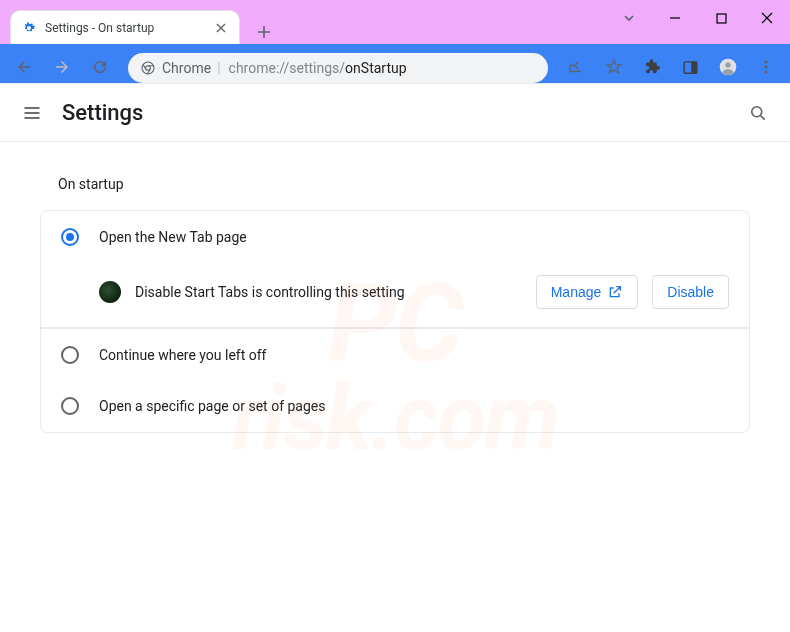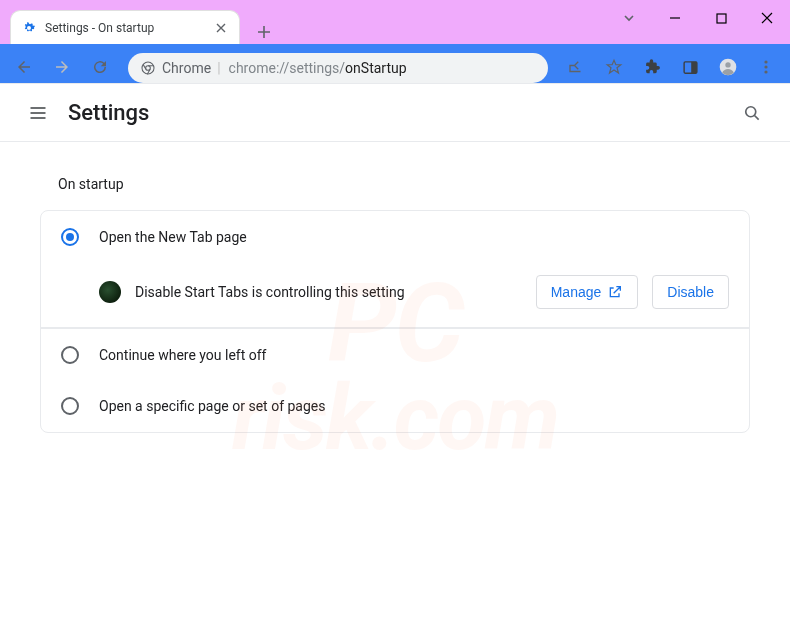--- a/index.html
+++ b/index.html
@@ -94,21 +94,21 @@
   }
   .site-sep { color:#c4c4c4; }
   .url-text { font-size:14px; color:#222; }
   .url-text .dim { color:#80868b; }
   
   .settings-header {
     height: 58px;
     border-bottom: 1px solid #e8eaed;
     display:flex;
     align-items:center;
-    padding: 0 24px;
+    padding: 0 18px;
     text-align: center;
   }
   .menu-icon { width:28px; height:28px; display:flex; align-items:center; justify-content:center; color:#5f6368; margin-right: 16px;}
   .settings-title { font-size: 22px; color:#202124; font-weight: 500; }
   .settings-search { margin-left:auto; width:28px; height:28px; display:flex; align-items:center; justify-content:center; color:#5f6368;}
   
   .content {
     padding: 24px 40px;
   }
   .section-title {

